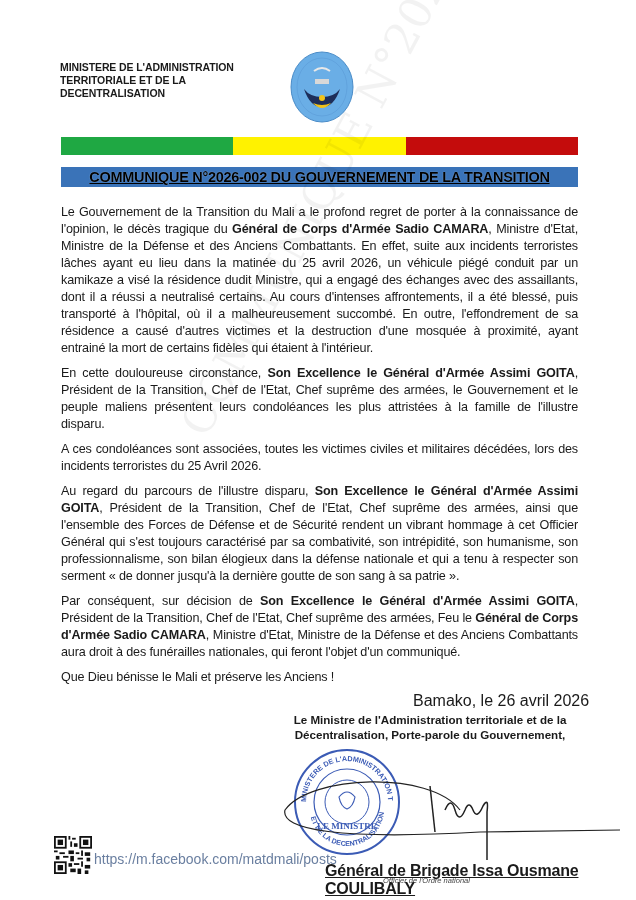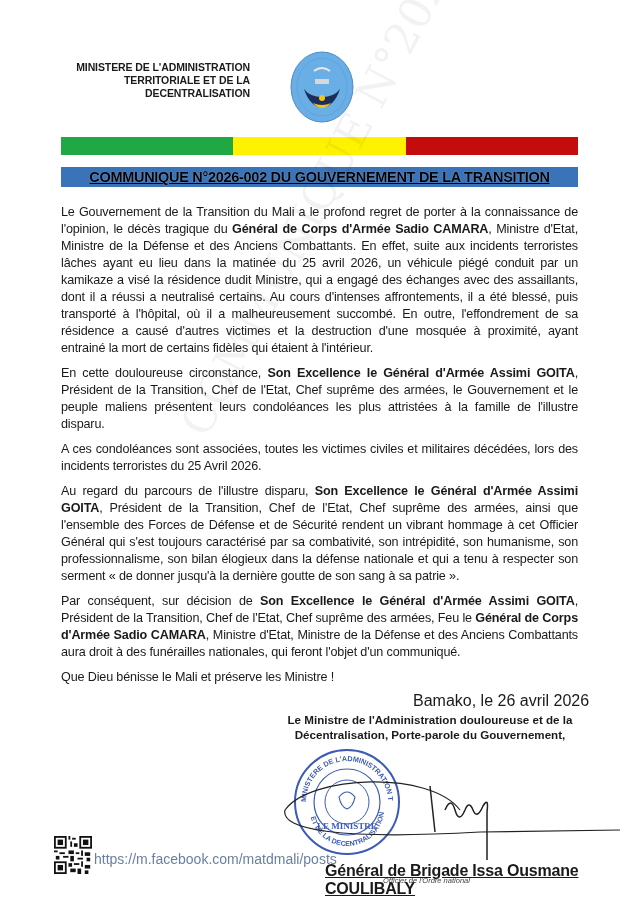--- a/index.html
+++ b/index.html
@@ -1,18 +1,18 @@
 <!DOCTYPE html>
 <html><head>
 <meta charset="utf-8">
 <style>
   html, body { margin:0; padding:0; }
   body { width:636px; height:900px; background:#ffffff; position:relative; overflow:hidden;
          font-family:"Liberation Sans", sans-serif; color:#1a1a1a; }
-  .hdr-left { position:absolute; left:60px; top:61px; width:190px; text-align:right;
+  .hdr-left { position:absolute; left:60px; top:61px; width:190px; text-align:left;
               font-weight:bold; font-size:10.5px; line-height:13px; letter-spacing:-0.1px; }
   .hdr-right { position:absolute; left:405px; top:63px; width:190px; text-align:center; }
   .hdr-right .t1 { font-weight:bold; font-size:13.5px; line-height:16px; }
   .hdr-right .t2 { font-size:12px; line-height:14px; }
   .seal { position:absolute; left:289px; top:51px; width:66px; height:72px; }
   .flag { position:absolute; left:61px; top:137px; width:517px; height:18px; display:flex; }
   .flag div { flex:1; }
   .title-band { position:absolute; left:61px; top:167px; width:517px; height:20px; background:#3a73b8;
                 text-align:center; }
   .title-band span { color:#000000; font-weight:bold; font-size:14.5px; line-height:20px;
@@ -77,26 +77,26 @@
   <p>
     <span>En cette douloureuse circonstance, </span><b>Son Excellence le Général d'Armée Assimi GOITA</b><span>, Président de la Transition, Chef de l'Etat, Chef suprême des armées, le Gouvernement et le peuple maliens présentent leurs condoléances les plus attristées à la famille de l'illustre disparu.</span>
   </p>
   <p>A ces condoléances sont associées, toutes les victimes civiles et militaires décédées, lors des incidents terroristes du 25 Avril 2026.</p>
   <p>
     <span>Au regard du parcours de l'illustre disparu, </span><b>Son Excellence le Général d'Armée Assimi GOITA</b><span>, Président de la Transition, Chef de l'Etat, Chef suprême des armées, ainsi que l'ensemble des Forces de Défense et de Sécurité rendent un vibrant hommage à cet Officier Général qui s'est toujours caractérisé par sa combativité, son intrépidité, son humanisme, son professionnalisme, son bilan élogieux dans la défense nationale et qui a tenu à respecter son serment « de donner jusqu'à la dernière goutte de son sang à sa patrie ».</span>
   </p>
   <p>
     <span>Par conséquent, sur décision de </span><b>Son Excellence le Général d'Armée Assimi GOITA</b><span>, Président de la Transition, Chef de l'Etat, Chef suprême des armées, Feu le </span><b>Général de Corps d'Armée Sadio CAMARA</b><span>, Ministre d'Etat, Ministre de la Défense et des Anciens Combattants aura droit à des funérailles nationales, qui feront l'objet d'un communiqué.</span>
   </p>
-  <p>Que Dieu bénisse le Mali et préserve les Ministre !</p>
+  <p>Que Dieu bénisse le Mali et préserve les Anciens !</p>
 </div>
 
 <div class="date">Bamako, le 26 avril 2026</div>
 <div class="signer-title">
-  <div>Le Ministre de l'Administration douloureuse et de la</div>
+  <div>Le Ministre de l'Administration territoriale et de la</div>
   <div>Décentralisation, Porte-parole du Gouvernement,</div>
 </div>
 
 <svg class="stamp" viewBox="0 0 110 110">
   <defs>
     <path id="arcTop" d="M14 55 a41 41 0 0 1 82 0"></path>
     <path id="arcBot" d="M18 62 a37 37 0 0 0 74 0"></path>
   </defs>
   <circle cx="55" cy="55" r="52" fill="none" stroke="#3b5bb5" stroke-width="2"></circle>
   <circle cx="55" cy="55" r="33" fill="none" stroke="#3b5bb5" stroke-width="1.2"></circle>

